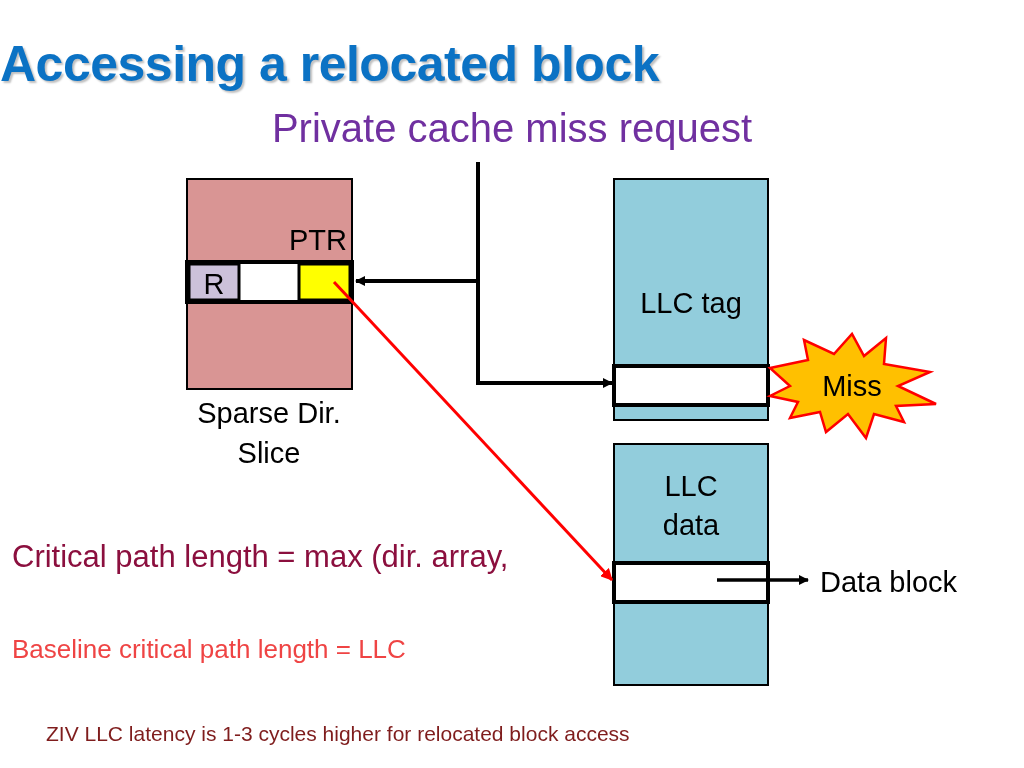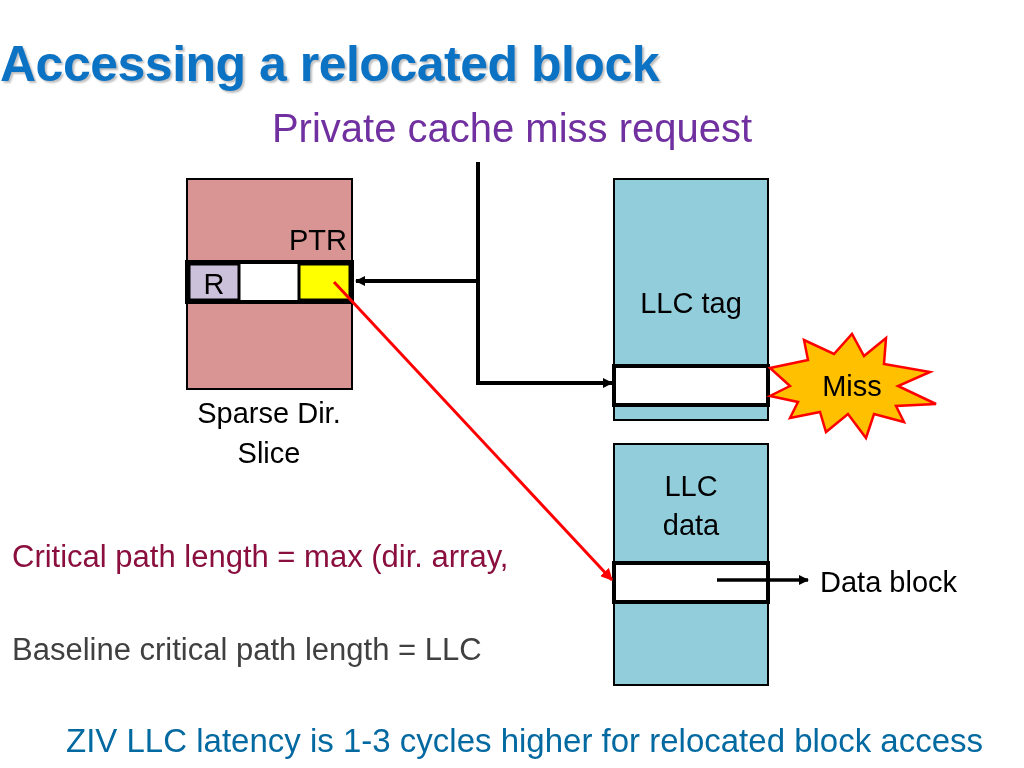--- a/index.html
+++ b/index.html
@@ -1,22 +1,22 @@
 <!DOCTYPE html>
 <html><head>
   <meta charset="utf-8">
   <style>
     html, body { margin: 0; padding: 0; }
     body { width: 1024px; height: 768px; background: #ffffff; position: relative; overflow: hidden; font-family: "Liberation Sans", sans-serif; }
     .abs { position: absolute; }
     .title { left: 0; width: 1024px; top: 18px; text-align: left; font-weight: bold; font-size: 50px; color: #0b72c4; text-shadow: 2px 2px 2px rgba(0,0,0,0.25); letter-spacing: -0.5px; margin-top: 17px; }
     .subtitle { left: 0; width: 1024px; top: 106px; text-align: center; font-size: 40px; color: #7030a0; }
     .crit { left: 12px; top: 536px; font-size: 31px; color: #8b0f3e; line-height: 41px; }
-    .base { left: 12px; top: 629px; font-size: 31px; color: #404040; line-height: 41px; }
-    .ziv { left: 46px; top: 722px; font-size: 33px; color: #0369a1; margin-left: 20px; }
+    .base { left: 12px; top: 629px; font-size: 26px; color: #ef4444; line-height: 41px; }
+    .ziv { left: 46px; top: 722px; font-size: 21px; color: #7f1d1d; }
     svg { position: absolute; left: 0; top: 0; }
   </style>
 </head>
 <body>
 
 <div class="abs title">Accessing a relocated block</div>
 <div class="abs subtitle">Private cache miss request</div>
 
 <svg width="1024" height="768" viewBox="0 0 1024 768">
   <defs>

